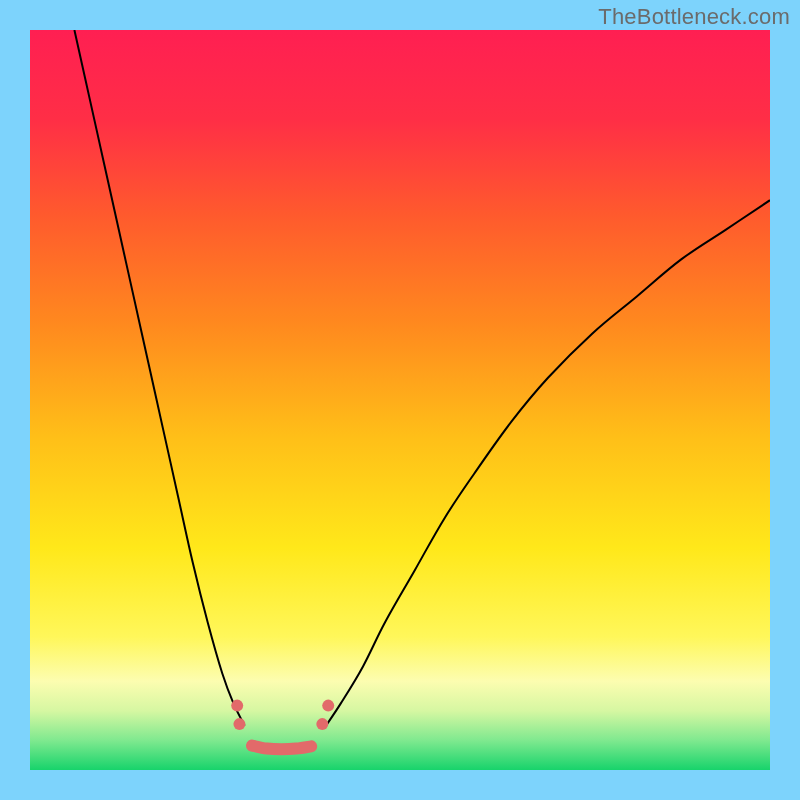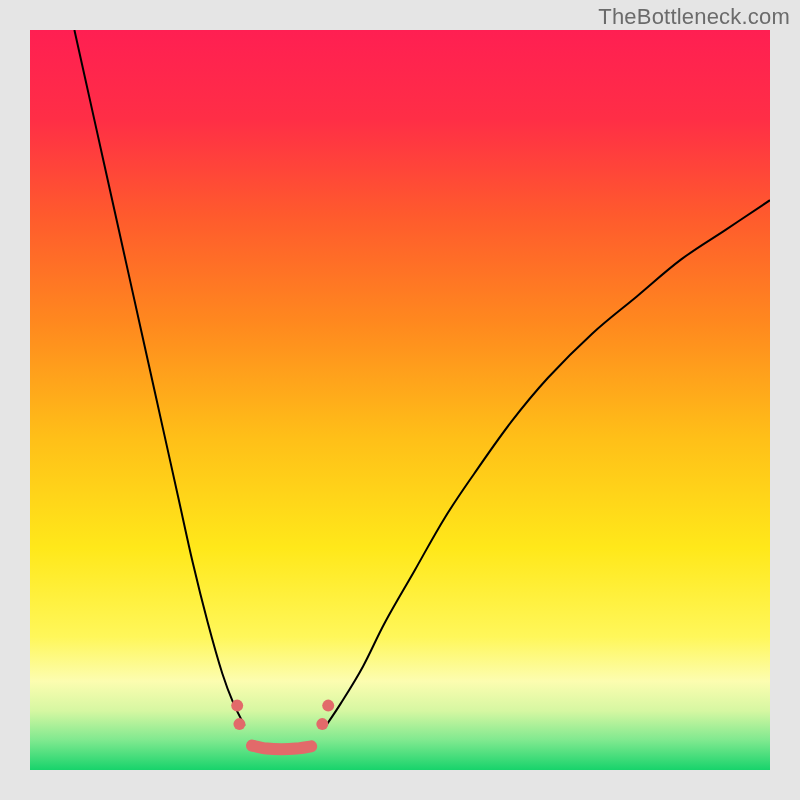--- a/index.html
+++ b/index.html
@@ -6,21 +6,21 @@
     margin: 0;
     padding: 0;
     width: 800px;
     height: 800px;
     background: #000;
     overflow: hidden;
   }
   .frame {
     position: absolute;
     inset: 0;
-    background: #e5e5e5;
+    background: #7dd3fc;
   }
   .plot-area {
     position: absolute;
     left: 30px;
     top: 30px;
     width: 740px;
     height: 740px;
     overflow: hidden;
   }
   .gradient {

